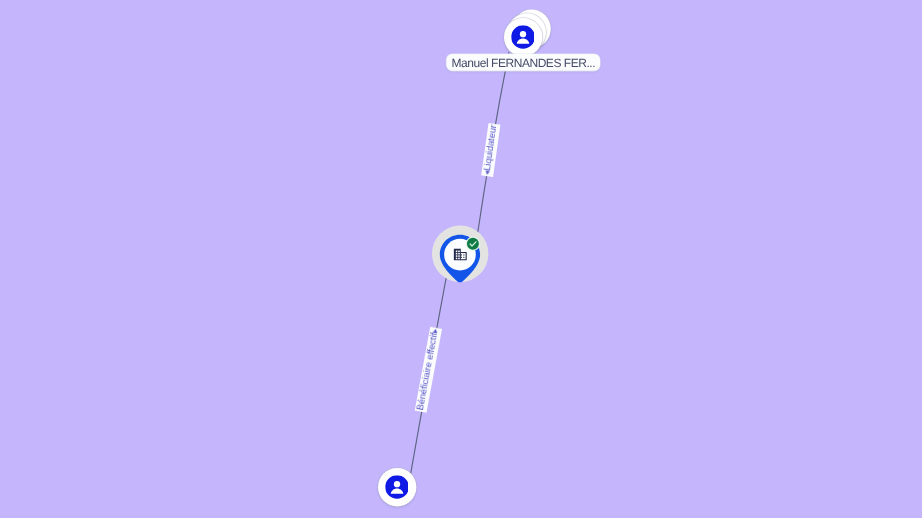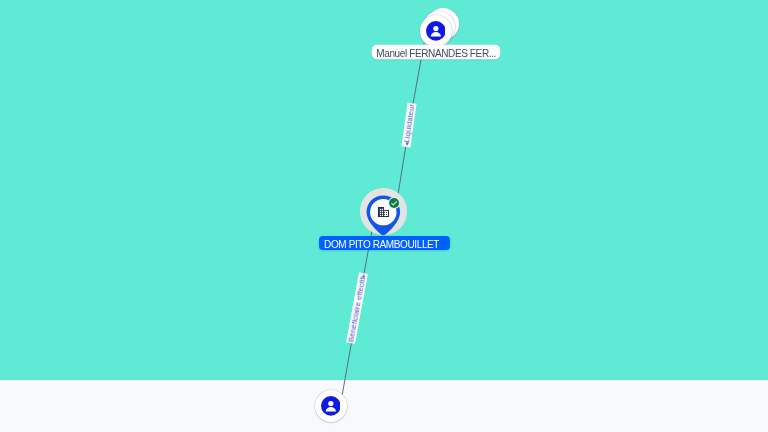--- a/index.html
+++ b/index.html
@@ -1,19 +1,19 @@
 <!DOCTYPE html>
 <html><head>
 <meta charset="utf-8">
 <title>Graph</title>
 <style>
   html,body{margin:0;padding:0;}
   body{width:768px;height:432px;overflow:hidden;background:#f8f9fc;
        font-family:"Liberation Sans",sans-serif;}
-  #stage{position:relative;width:768px;height:380px;background:#5eead4;}
+  #stage{position:relative;width:768px;height:432px;background:#c4b5fd;}
   .lbl,.elabel{filter:blur(0px);}
   .layer{position:absolute;left:0;top:0;width:768px;height:432px;overflow:visible;}
   .node{position:absolute;}
 
   .disc{
     position:absolute;width:32px;height:32px;border-radius:50%;
     background:#ffffff;
     box-shadow:0 1px 2px rgba(60,70,100,.16), 0 0 0 .55px rgba(176,183,199,.55);
   }
   .person-glyph{position:absolute;width:19.7px;height:19.7px;}
@@ -96,21 +96,20 @@
         <rect x="6.0" y="7.0" width="0.95" height="0.95"></rect>
           <rect x="8.1" y="7.0" width="0.95" height="0.95"></rect>
       </g>
     </svg>
     <svg style="position:absolute;left:27.55px;top:8.35px;width:12.2px;height:12.2px;" viewBox="0 0 24 24">
       <circle cx="12" cy="12" r="11.8" fill="#e2f3e8"></circle>
       <circle cx="12" cy="12" r="9.8" fill="#0f7a44"></circle>
       <path d="M7.4 12.5l3.1 3.2 6.5-6.8" fill="none" stroke="#c9eed8" stroke-width="2.1" stroke-linecap="round" stroke-linejoin="round"></path>
     </svg>
   </div>
-  <div class="lbl lbl-primary" style="left:319.4px;top:236px;">DOM PITO RAMBOUILLET</div>
 
   <div class="node" style="left:314.6px;top:390px;">
     <div class="disc" style="left:0;top:0;"></div>
     <svg class="person-glyph" style="left:6.05px;top:6.45px;" viewBox="0 0 24 24">
       <circle cx="12" cy="12" r="12" fill="#0f1ae5"></circle>
       <circle cx="12" cy="9.15" r="3.2" fill="#fff"></circle>
       <path d="M5.65 18.8c.5-3.1 3.1-5.3 6.35-5.3s5.85 2.2 6.35 5.3z" fill="#fff"></path>
     </svg>
   </div>
 

